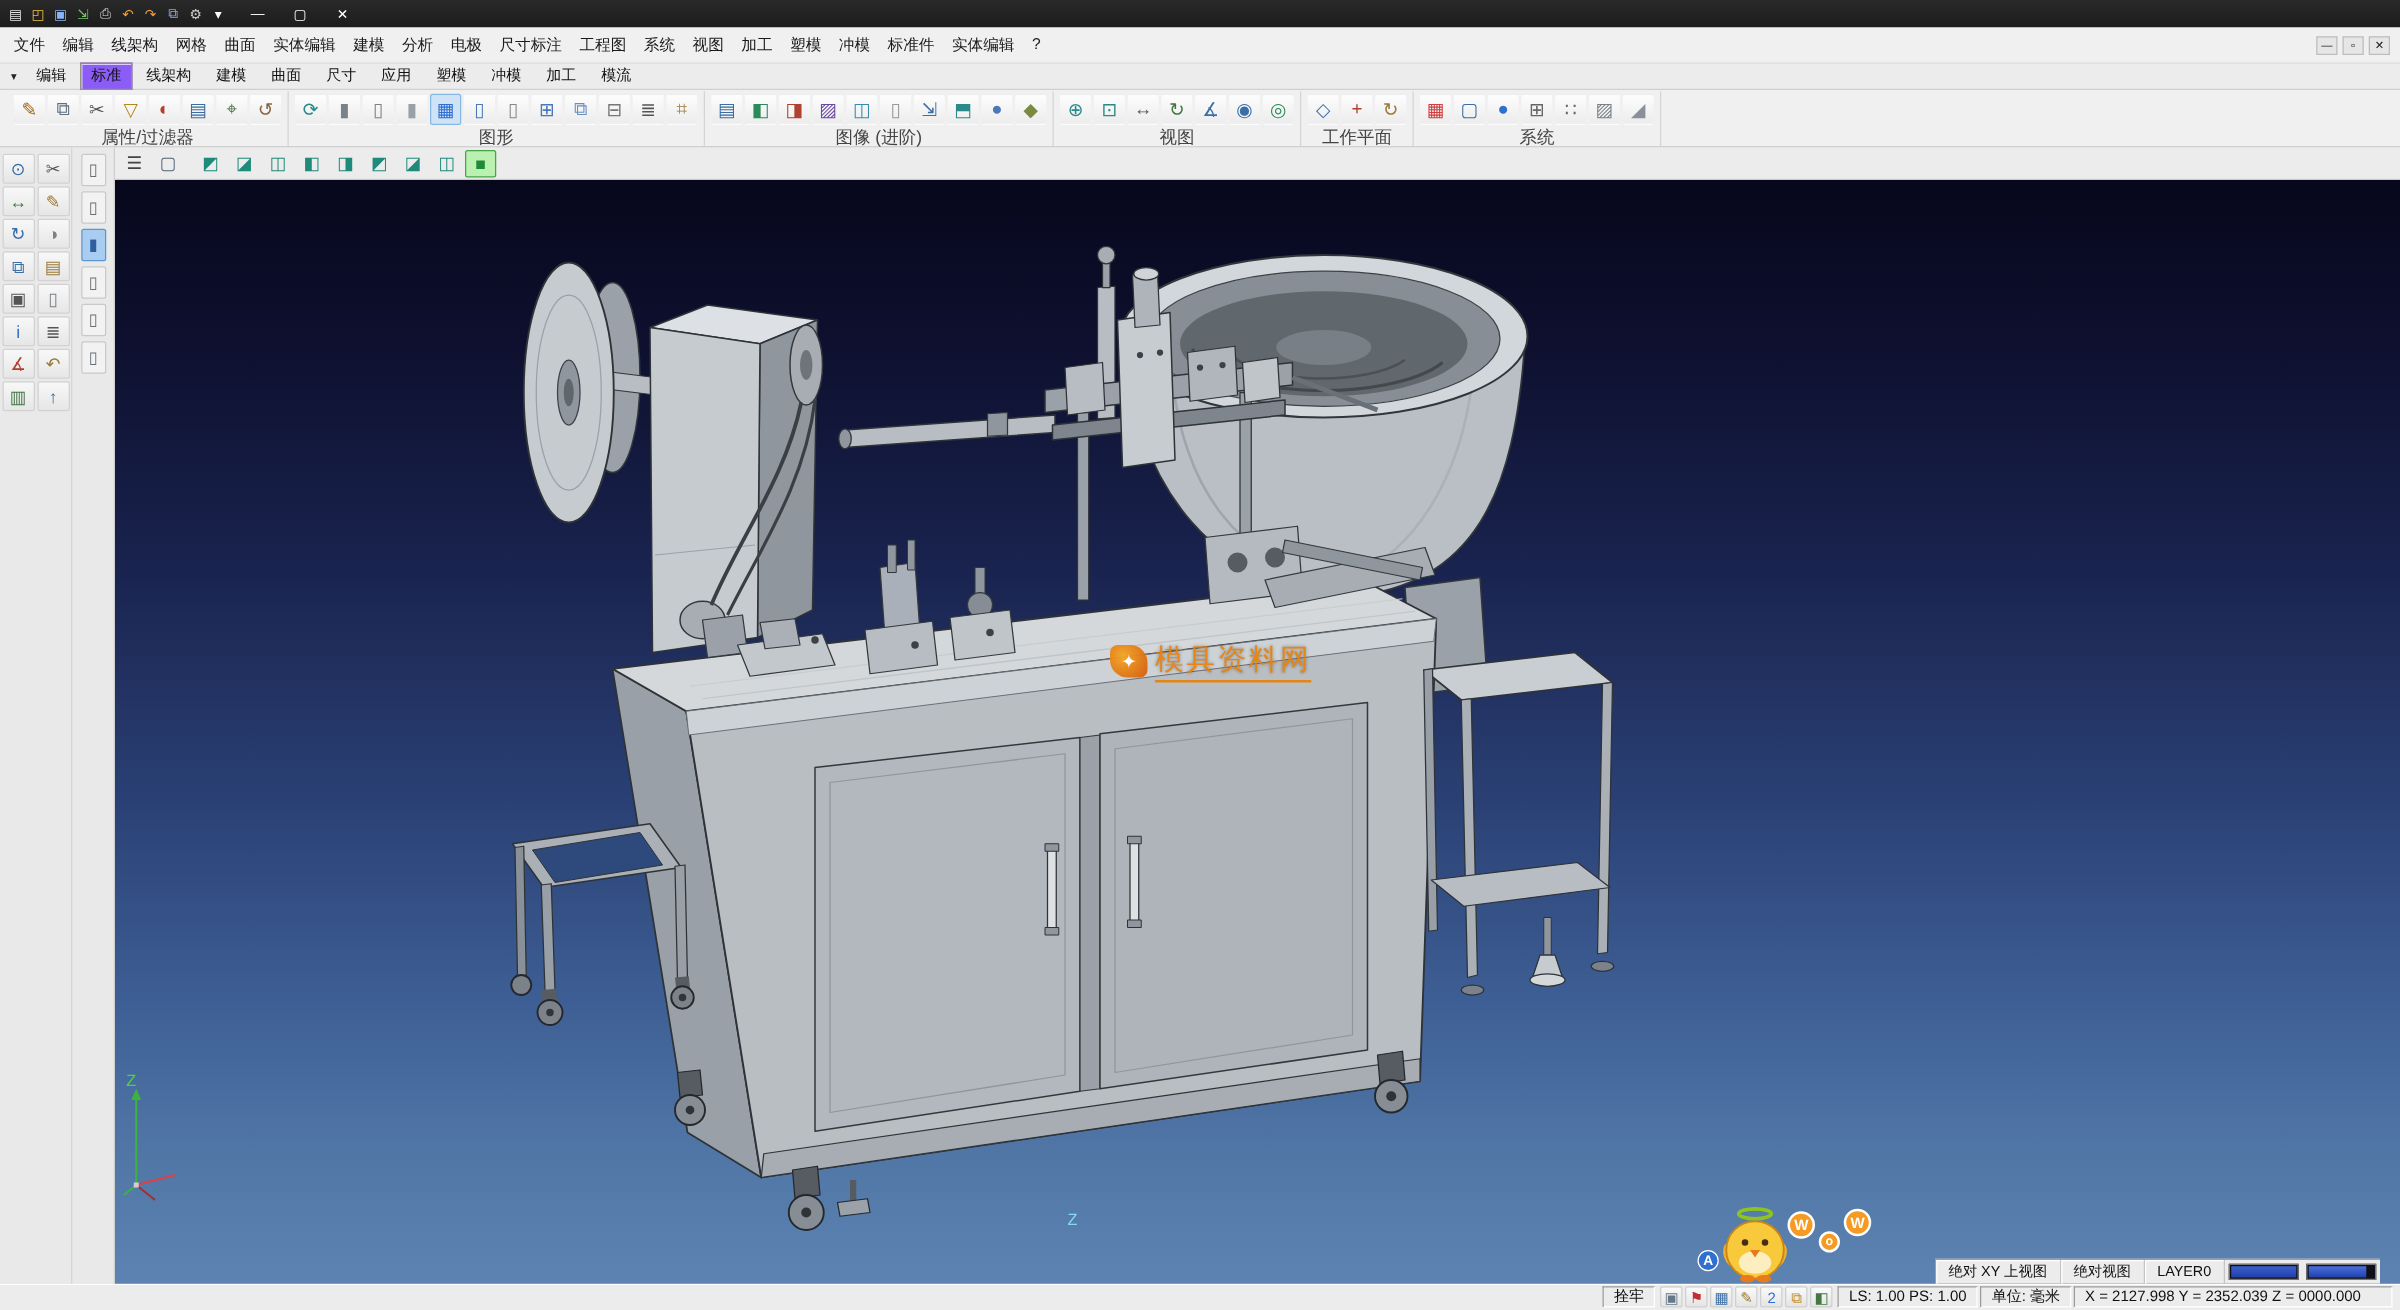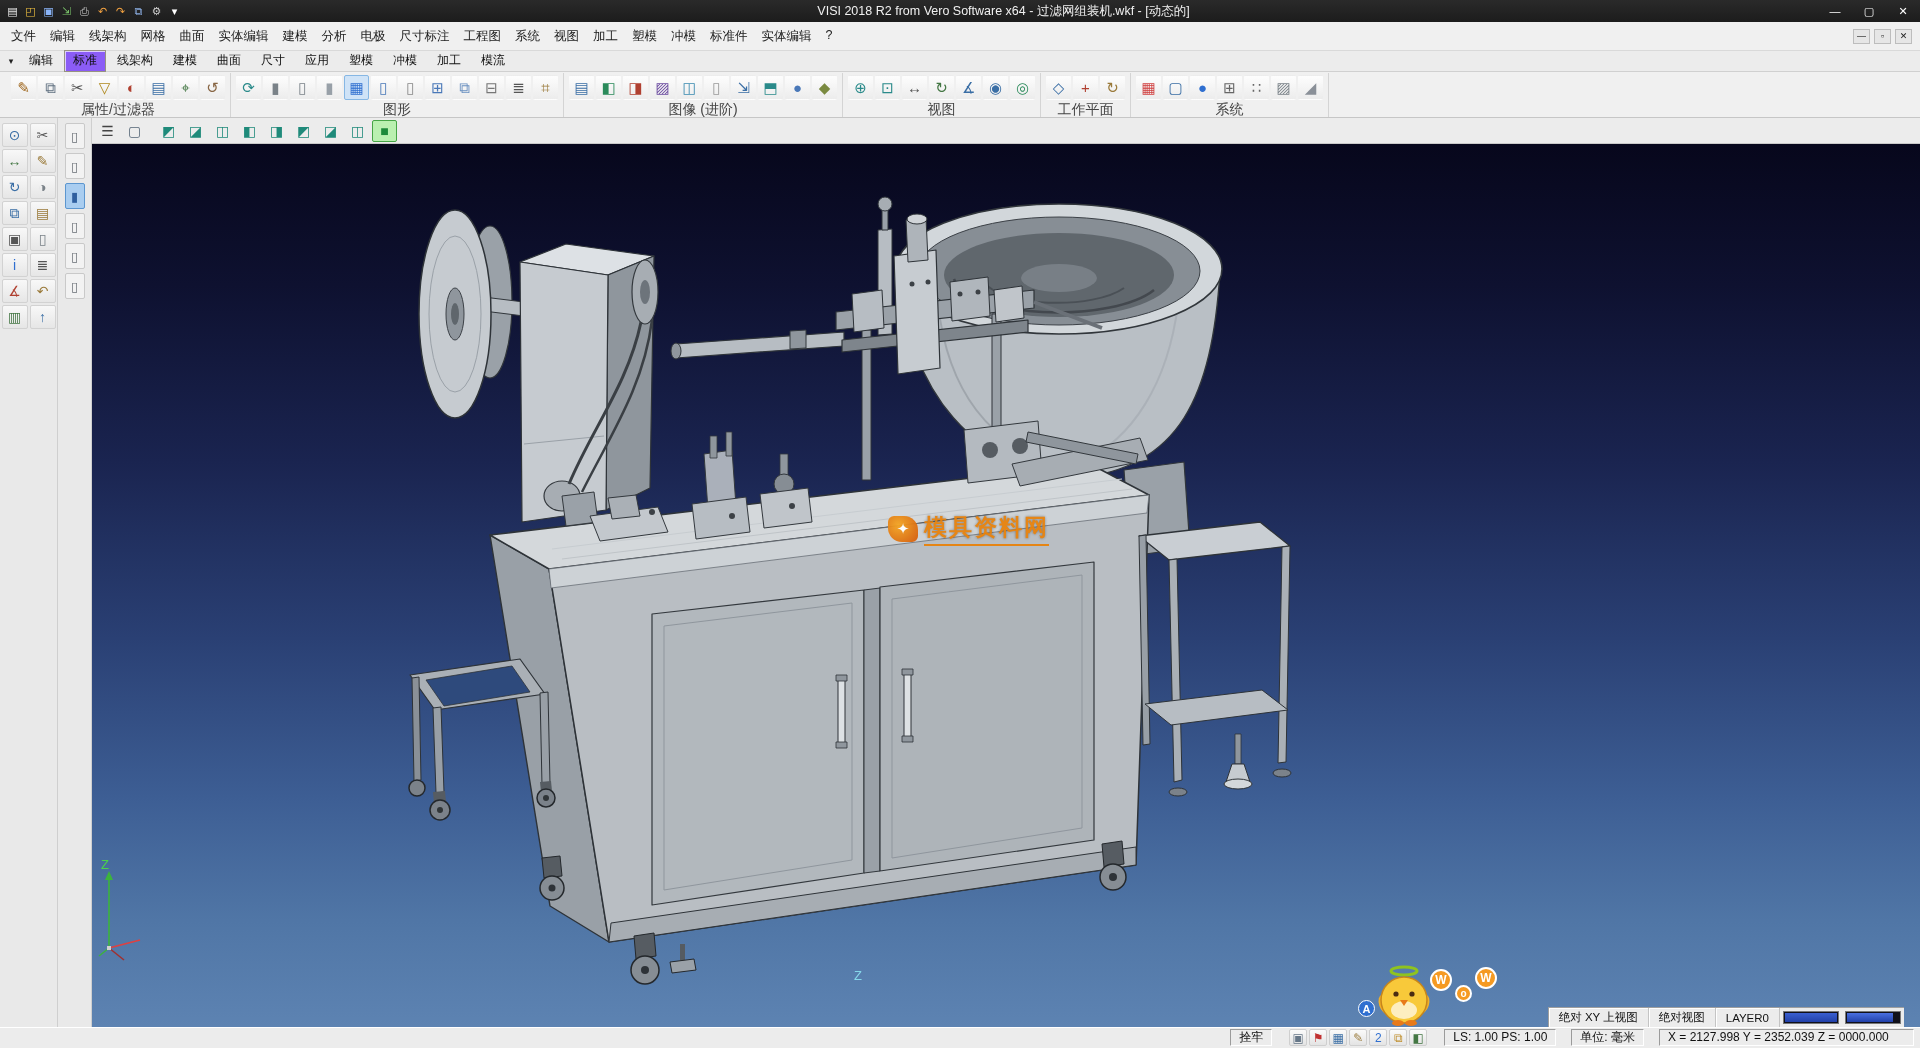--- a/index.html
+++ b/index.html
@@ -48,38 +48,38 @@
   .vp-icon{width:25px;height:22px;display:flex;align-items:center;justify-content:center;font-size:14px;border:1px solid transparent;border-radius:2px;}
   .vp-icon:nth-child(2){margin-right:7px;}
   .vp-icon.active{background:#baf0b0;border-color:#46a546;}
 
   .canvas{flex:1;position:relative;overflow:hidden;cursor:crosshair;
     background:linear-gradient(180deg,#07071c 0%,#0e1130 16%,#1a2450 36%,#2a4074 56%,#3d5e94 74%,#5076a6 88%,#5d83b2 100%);}
   .machine{position:absolute;inset:0;width:100%;height:100%;}
 
   .watermark{position:absolute;left:796px;top:368px;display:flex;align-items:center;gap:6px;opacity:.95;}
   .wm-logo{width:30px;height:26px;display:flex;align-items:center;justify-content:center;color:#fff;background:radial-gradient(circle at 35% 35%,#f5a623,#d4590a);border-radius:6px 14px 6px 14px;font-size:15px;}
-  .wm-text{font-size:23px;font-weight:bold;color:#e8820c;letter-spacing:2px;border-bottom:2px solid #e8820c;padding-bottom:1px;text-shadow:0 0 3px rgba(0,0,0,.4);}
+  .wm-text{font-size:23px;font-weight:normal;color:#e8820c;letter-spacing:2px;border-bottom:2px solid #e8820c;padding-bottom:1px;text-shadow:0 0 3px rgba(0,0,0,.4);}
 
   .z2{position:absolute;left:762px;top:824px;color:#86d8ea;font-size:13px;}
   .ucs{position:absolute;left:4px;bottom:56px;}
   .badge-a{position:absolute;left:1266px;top:856px;width:17px;height:17px;border-radius:50%;background:#2f6fd0;color:#fff;font-size:11px;font-weight:bold;display:flex;align-items:center;justify-content:center;z-index:7;border:1px solid #fff;}
   .mascot{position:absolute;left:1282px;top:820px;width:130px;height:63px;z-index:6;}
   .wow-letter{position:absolute;width:22px;height:22px;border-radius:50%;background:#f59a23;color:#fff;border:2px solid #fff;display:flex;align-items:center;justify-content:center;font-weight:bold;font-size:12px;}
   .wow-1{left:56px;top:5px;}
   .wow-2{left:81px;top:21px;width:17px;height:17px;font-size:10px;}
   .wow-3{left:101px;top:3px;}
 
   .vp-status{position:absolute;right:16px;bottom:0;height:20px;background:#ececec;border-top:1px solid #9f9f9f;border-left:1px solid #9f9f9f;display:flex;align-items:center;font-size:11.5px;color:#111;z-index:5;}
   .vps-cell{padding:0 10px;height:100%;display:flex;align-items:center;border-right:1px solid #c4c4c4;box-shadow:inset 1px 1px 0 #fff;white-space:nowrap;}
   .vps-bar{width:56px;height:13px;border:1px solid #777;background:#10101a;margin:0 3px;position:relative;}
   .vps-bar i{position:absolute;left:1px;top:1px;bottom:1px;}
 
   
-  .statusbar{height:21px;background:#ececec;box-shadow:inset 0 1px 0 #fff;display:flex;align-items:center;font-size:12px;color:#111;padding:0 6px;gap:15px;}
+  .statusbar{height:21px;background:#ececec;box-shadow:inset 0 1px 0 #fff;display:flex;align-items:center;font-size:12px;color:#111;padding:0 6px;gap:2px;}
   .sb-spacer{flex:1;}
   .sb-panel{height:17px;line-height:15px;padding:0 8px;border:1px solid;border-color:#9b9b9b #fff #fff #9b9b9b;background:#ececec;white-space:nowrap;}
   .sb-icons{display:flex;gap:2px;align-items:center;height:19px;padding:0 2px;}
   .sb-icon{width:18px;height:17px;display:flex;align-items:center;justify-content:center;font-size:12px;background:linear-gradient(#fafafa,#e4e4e4);border:1px solid #cfcfcf;border-radius:2px;}
   .sb-coords{min-width:255px;}
   .bottomstrip{height:8px;background:#050505;}
 </style>
 </head>
 <body>
 
@@ -111,21 +111,20 @@
         <div class="qat-icon">
           <span style="color: rgb(136, 170, 221);">⧉</span>
         </div>
         <div class="qat-icon">
           <span style="color: rgb(204, 204, 204);">⚙</span>
         </div>
         <div class="qat-icon">
           <span style="color: rgb(255, 255, 255);">▾</span>
         </div>
       </div>
-    <div class="titletext">VISI 2018 R2 from Vero Software x64 - 过滤网组装机.wkf - [动态的]</div>
     <div class="wincontrols">
       <div class="wc">—</div>
       <div class="wc">▢</div>
       <div class="wc">✕</div>
     </div>
   </div>
 
   <div class="menubar">
     <div class="menuitems" id="menuitems">
         <span class="menu-item">文件</span>

